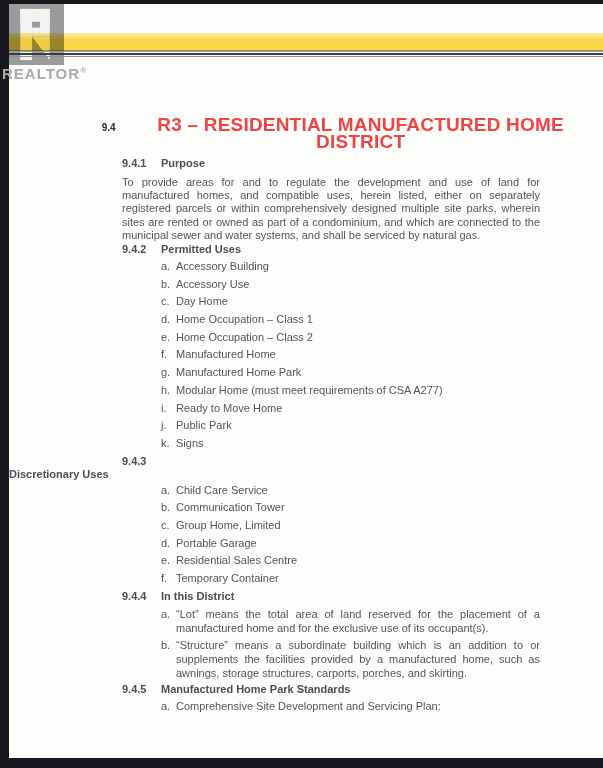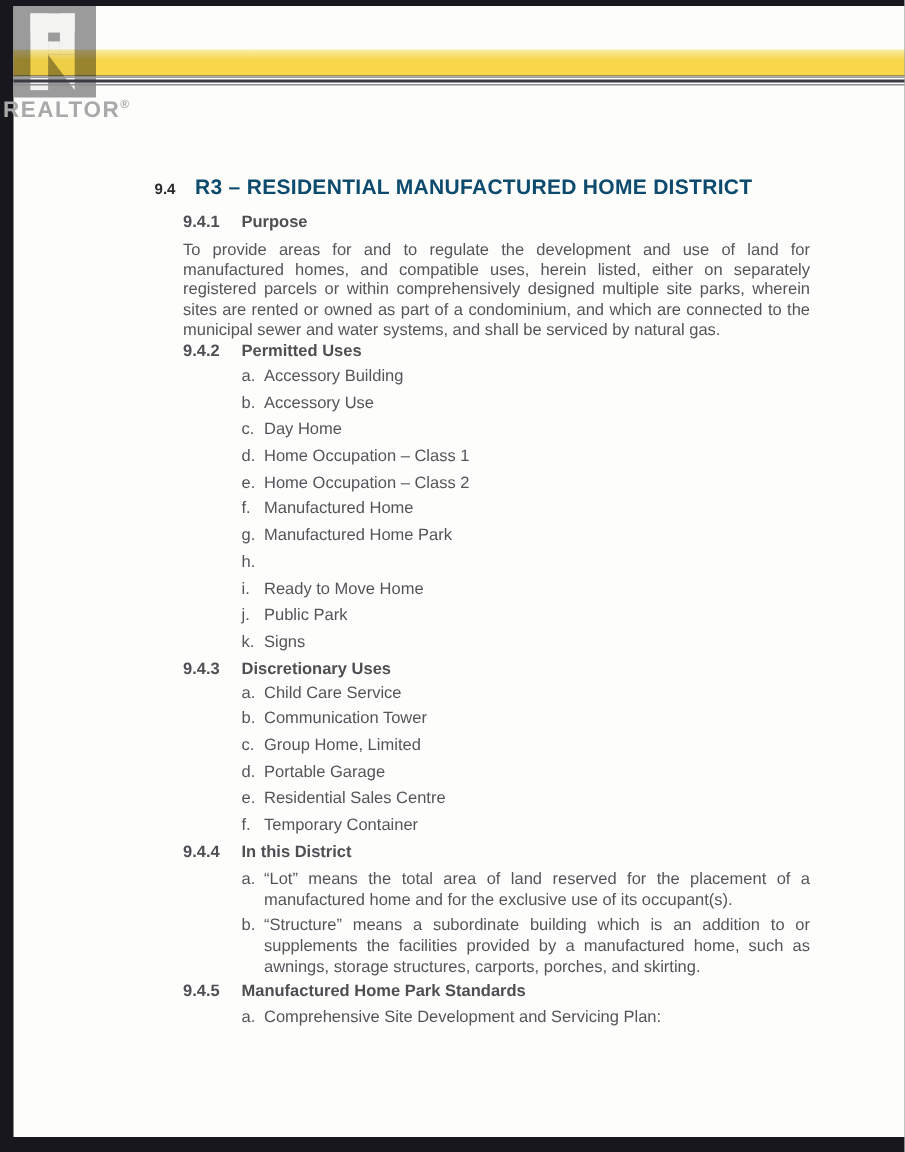--- a/index.html
+++ b/index.html
@@ -39,24 +39,24 @@
     white-space:nowrap;
   }
   .wordmark sup{font-size:8px;vertical-align:6px;letter-spacing:0;}
   
   .content{
     position:absolute;left:0;top:112px;width:585px;
     color:#54555a;font-size:11px;
   }
   .h1{display:flex;align-items:baseline;line-height:17px;margin:0 0 7px 0;text-align:center;}
   .h1 .num{margin-left:81px;width:40px;font-weight:bold;font-size:10px;color:#2b2b2e;}
-  .h1 .ttl{font-weight:bold;font-size:14px;color:#0c4a6e;letter-spacing:0.2px;}
+  .h1 .ttl{font-weight:bold;font-size:19px;color:#ef4444;letter-spacing:0.2px;}
   .sub{display:flex;line-height:13px;color:#4e4f53;font-weight:bold;}
   .sub .num{margin-left:113px;width:39px;}
-  .mb6{margin-bottom:6px;} .mb4{margin-bottom:4px;} .mb3{margin-bottom:3px;}
+  .mb6{margin-bottom:6px;} .mb4{margin-bottom:4px;} .mb3{margin-bottom:3px;flex-direction:column;}
   .para{
     margin:0 54px 1px 113px;text-align:justify;line-height:13.2px;
   }
   .li{display:flex;line-height:12px;margin-bottom:5.7px;}
   .li .m{margin-left:152px;width:15px;flex:none;}
   .li .t{flex:1;}
   .lip{display:flex;line-height:14px;margin-bottom:3px;}
   .lip .m{margin-left:152px;width:15px;flex:none;}
   .lip .t{flex:1;margin-right:54px;text-align:justify;}
   .footer{
@@ -133,20 +133,21 @@
     <div class="li">
         <span class="m">f.</span>
         <span class="t">Manufactured Home</span>
       </div>
     <div class="li">
         <span class="m">g.</span>
         <span class="t">Manufactured Home Park</span>
       </div>
     <div class="li">
         <span class="m">h.</span>
+        <span class="t">Modular Home (must meet requirements of CSA A277)</span>
       </div>
     <div class="li">
         <span class="m">i.</span>
         <span class="t">Ready to Move Home</span>
       </div>
     <div class="li">
         <span class="m">j.</span>
         <span class="t">Public Park</span>
       </div>
     <div class="li">

